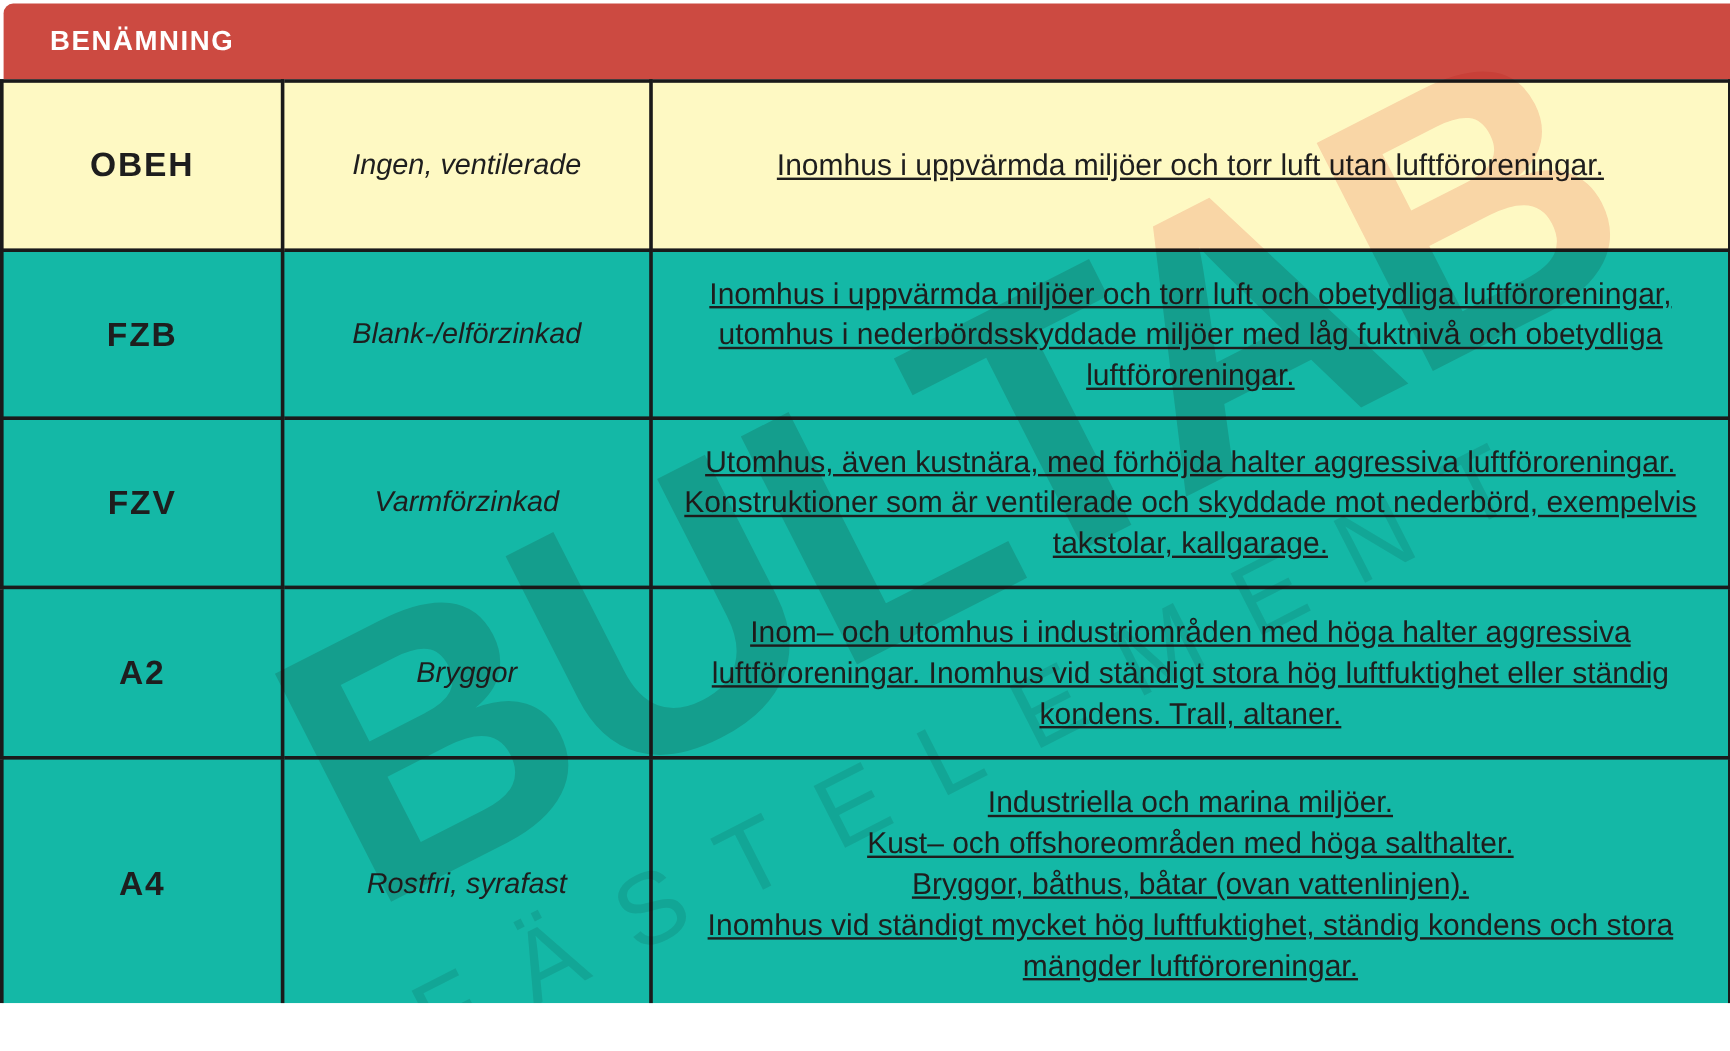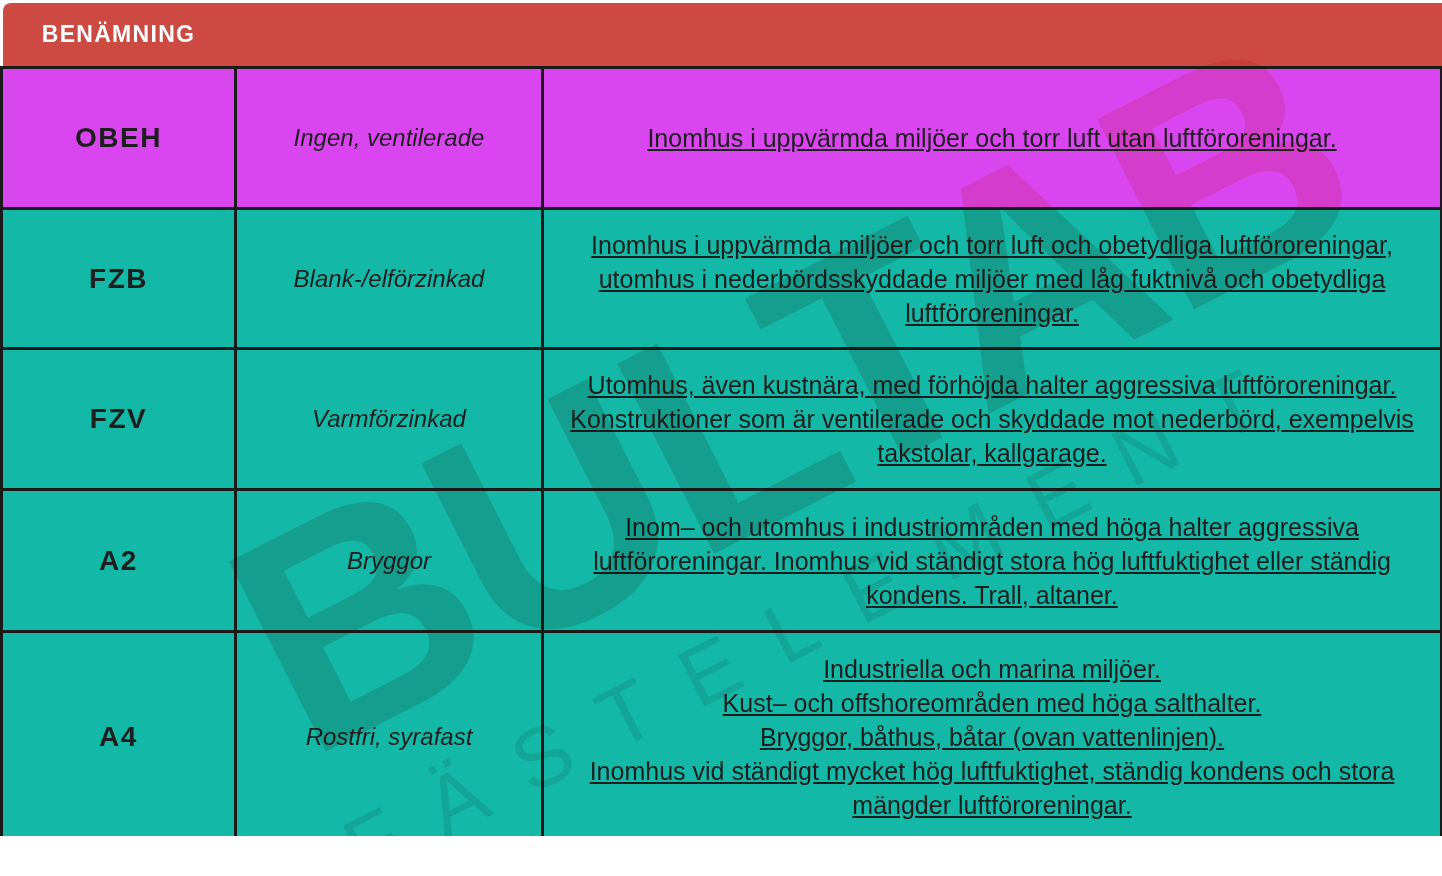--- a/index.html
+++ b/index.html
@@ -22,21 +22,21 @@
   table.tbl{
     position:absolute;left:0;top:66px;width:1440px;
     border-collapse:collapse;table-layout:fixed;
   }
   .tbl td{
     border:3px solid #1a1a1a;
     background:#14b8a6;
     text-align:center;vertical-align:middle;
     padding:8px 20px;
   }
-  tr.hl td{background:#d946ef;}
+  tr.hl td{background:#fef9c3;}
   tr.r1{height:141px;}
   tr.r2{height:140px;}
   tr.r3{height:141px;}
   tr.r4{height:142px;}
   tr.r5{height:210px;}
   td.code{font-size:28px;font-weight:900;letter-spacing:1.5px;}
   td.treat{font-style:italic;font-size:24px;}
   td.usage{font-size:25px;line-height:34px;white-space:pre-line;text-decoration:underline;}
 
   

